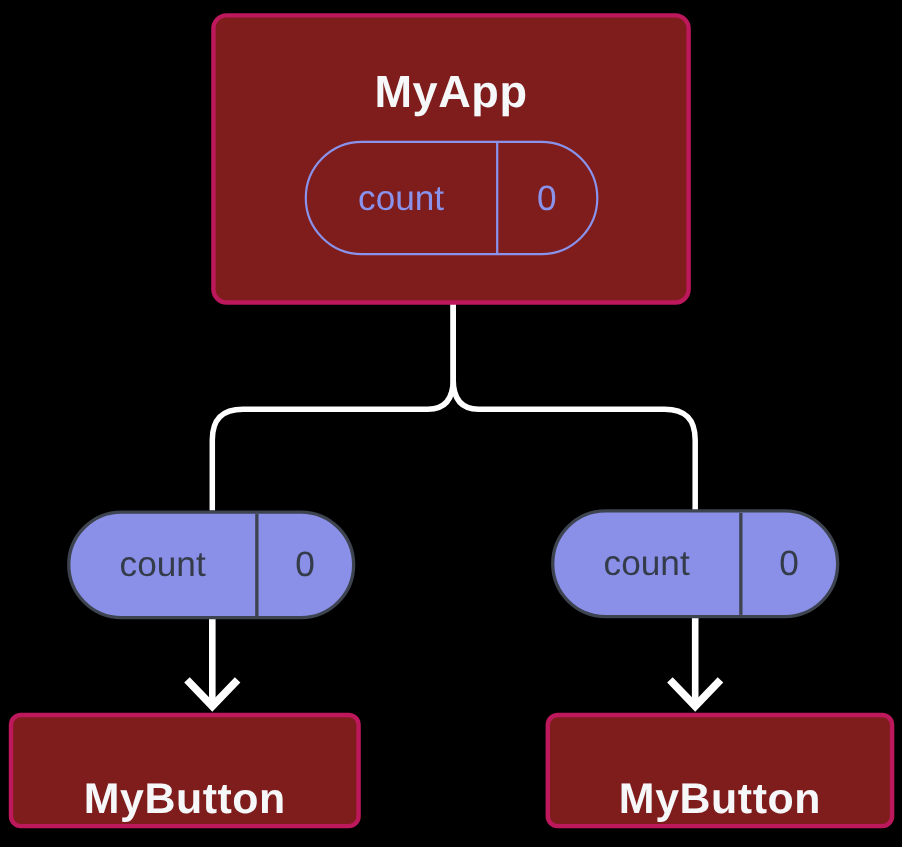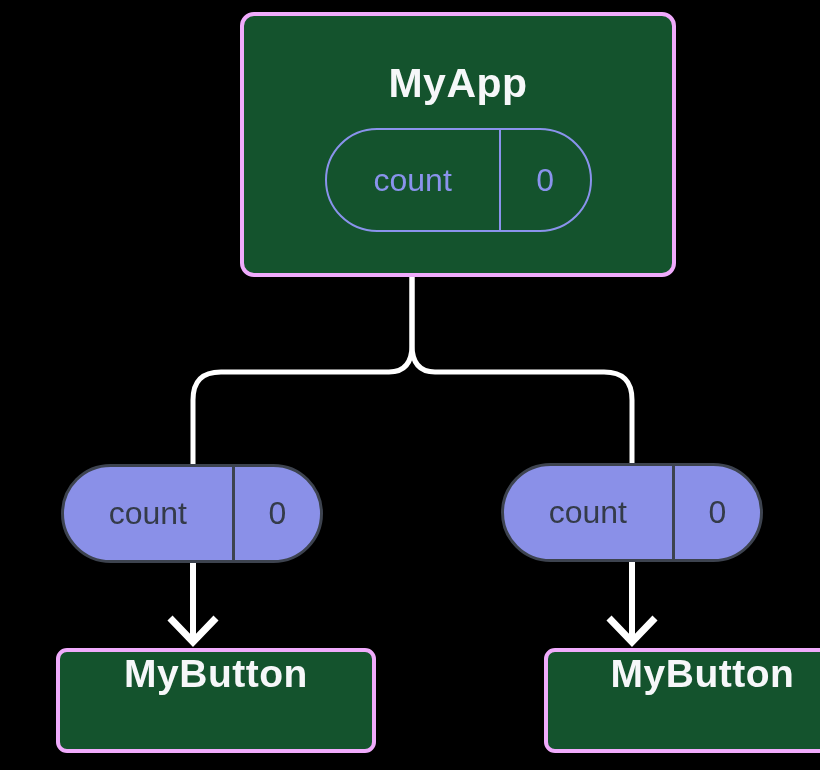--- a/index.html
+++ b/index.html
@@ -17,24 +17,23 @@
   }
   .connector-svg {
     position: absolute;
     left: 0;
     top: 0;
     z-index: 0;
   }
   .node-card {
     position: absolute;
     box-sizing: border-box;
-    background: #14532d;
-    border: 4px solid #f0abfc;
+    background: #7f1d1d;
+    border: 4px solid #be185d;
     z-index: 1;
-    margin-left: 48px;
   }
   .app-card {
     left: 192px;
     top: 12px;
     width: 436px;
     height: 265px;
     border-radius: 14px;
     display: flex;
     flex-direction: column;
     align-items: center;
@@ -80,21 +79,21 @@
     color: #343b49;
     z-index: 1;
   }
   .prop-pill .seg-label { border-right: 3px solid #3d434f; }
   .prop-pill-left  { left: 61px;  top: 464px; }
   .prop-pill-right { left: 501px; top: 463px; }
   .button-card {
     height: 105px;
     border-radius: 11px;
     display: flex;
-    align-items: flex-start;
+    align-items: flex-end;
     justify-content: center;
   }
   .button-card-left  { left: 8px;   top: 648px; width: 320px; }
   .button-card-right { left: 496px; top: 648px; width: 317px; }
   .button-title {
     font-size: 39px;
     font-weight: 600;
     color: #f6f7f9;
     letter-spacing: 0.5px;
   }

